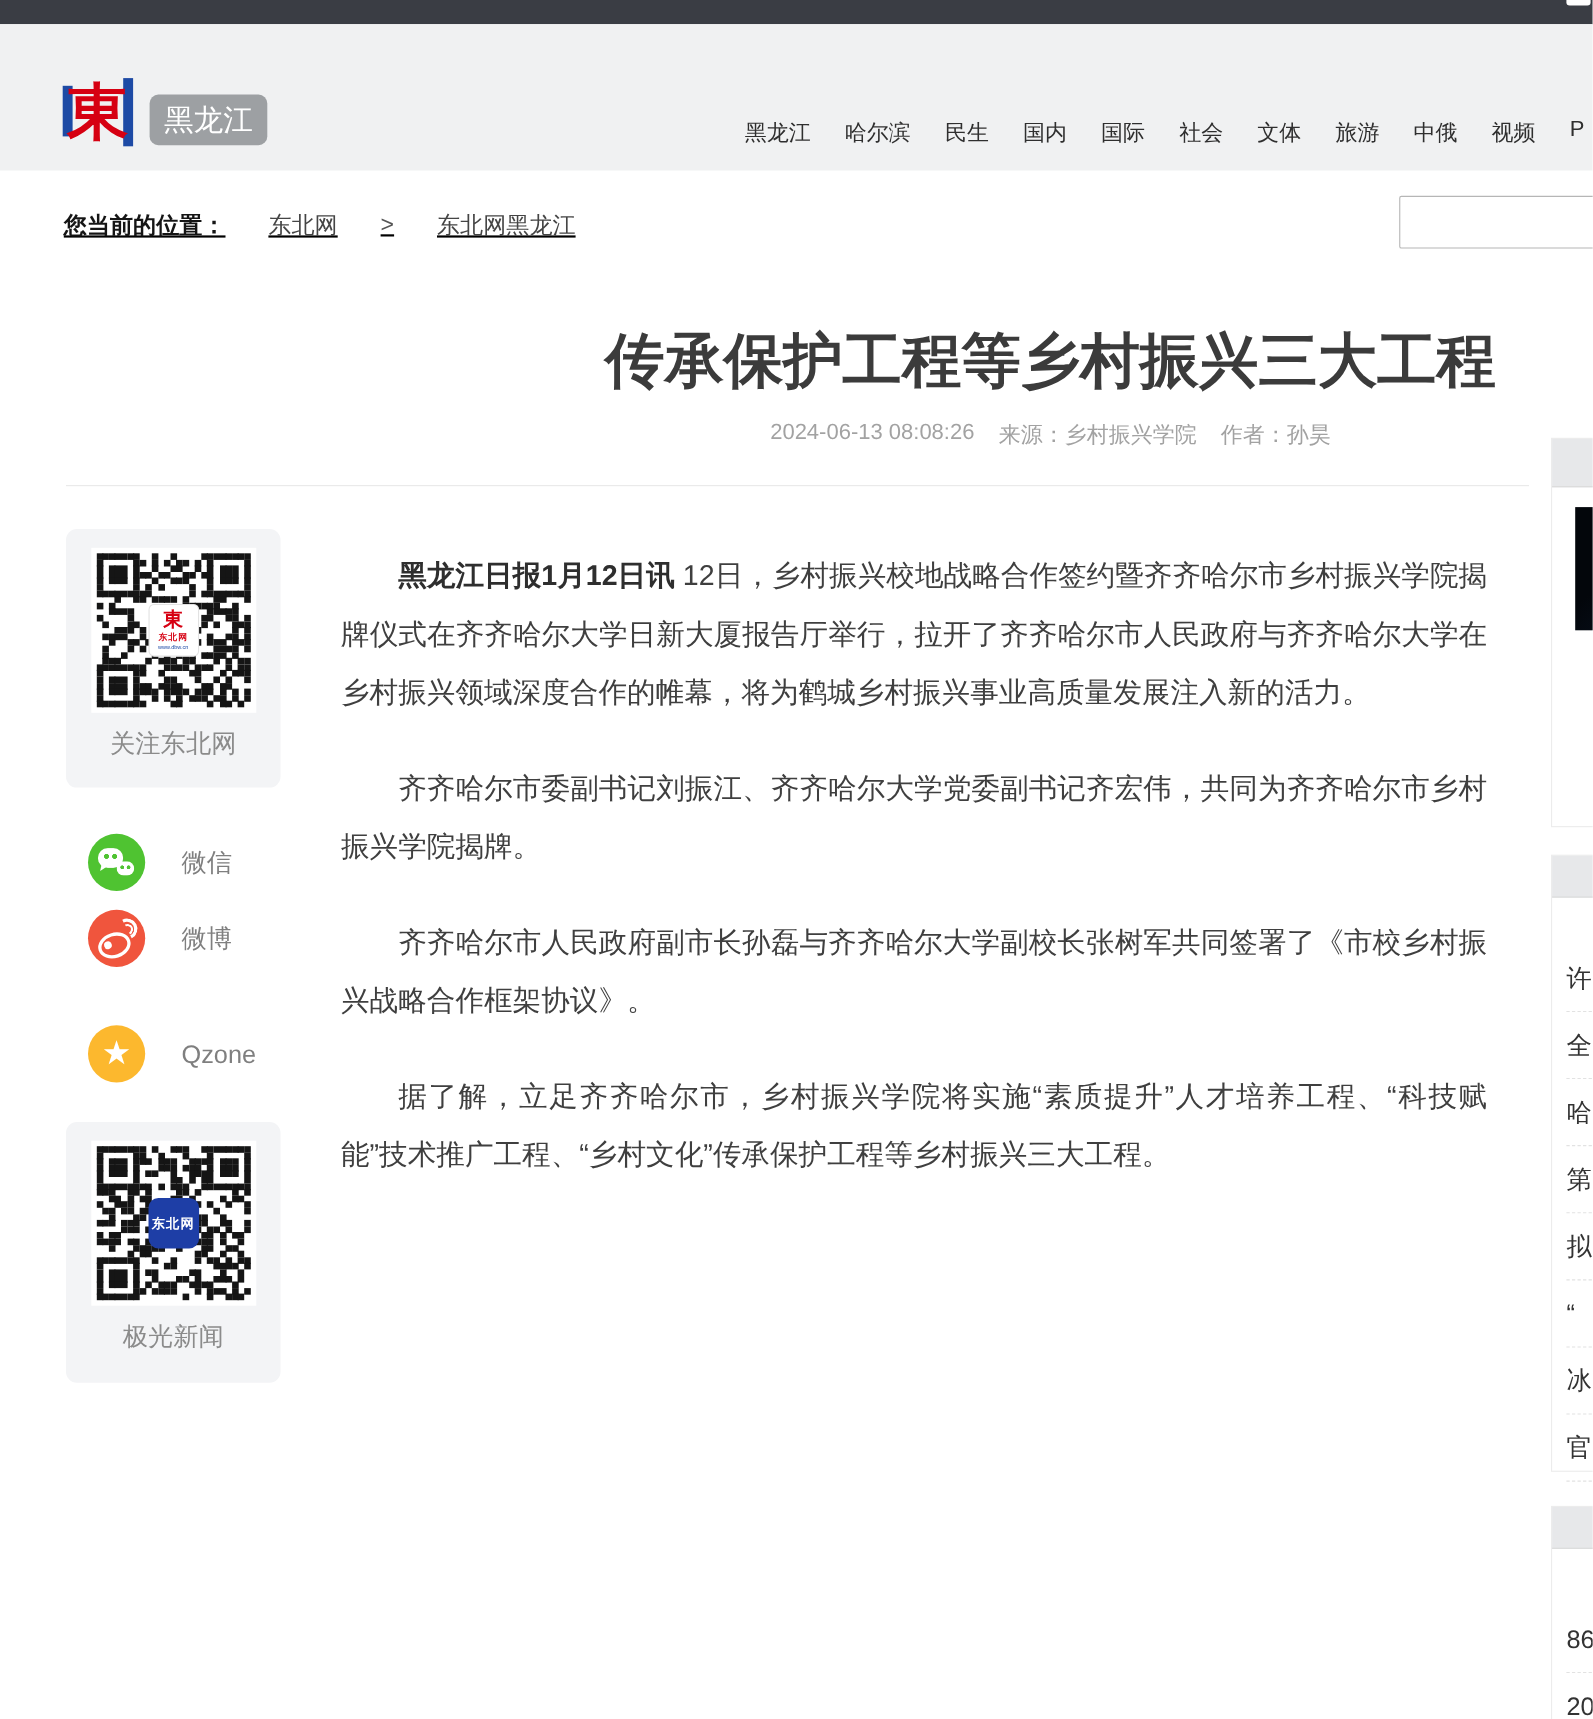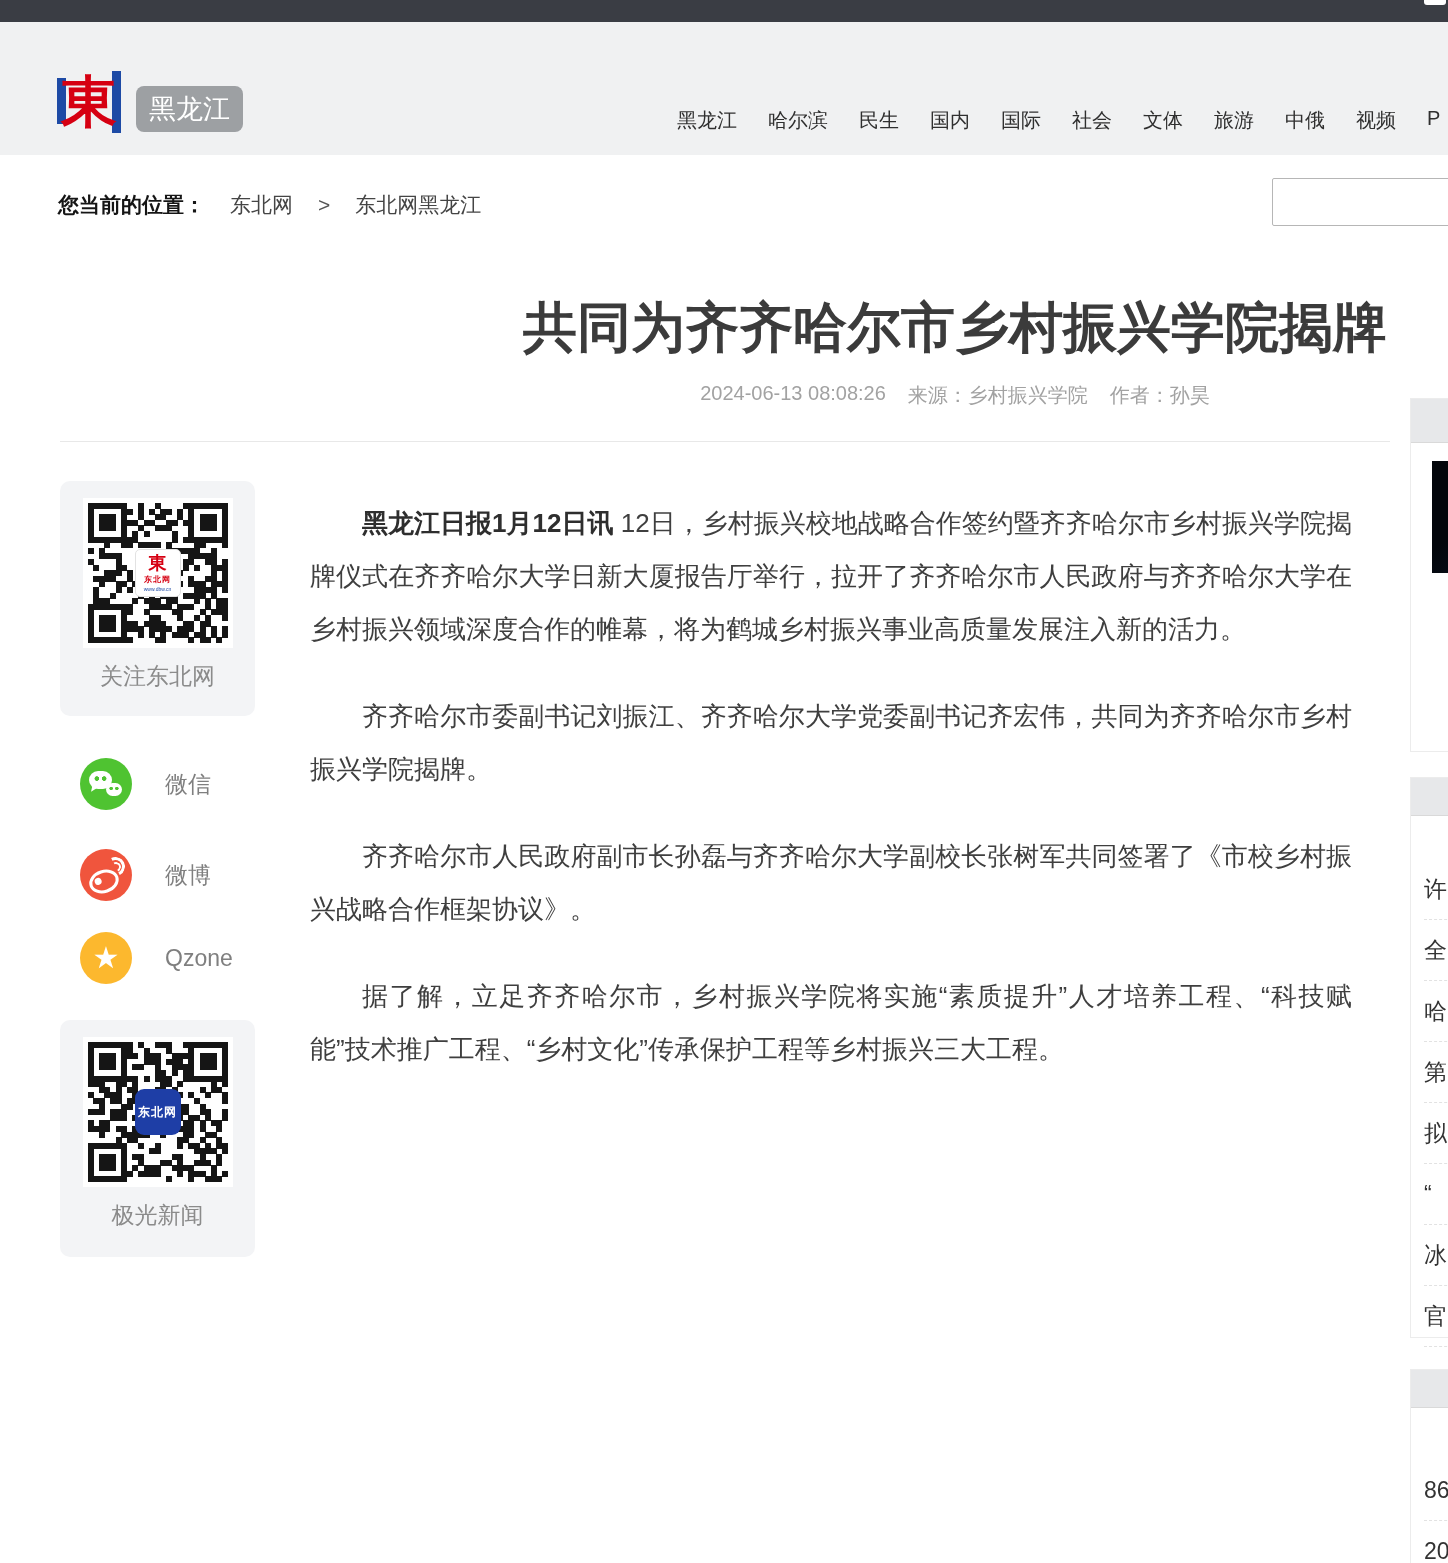--- a/index.html
+++ b/index.html
@@ -20,21 +20,21 @@
         font-size:56px;font-weight:bold;color:var(--c-red);line-height:1;}
   .logo-text{margin-left:8px;padding-top:22px;}
   .logo-main{font-size:36px;font-weight:bold;color:var(--c-blue);letter-spacing:9px;line-height:1;white-space:nowrap;}
   .logo-url{font-size:18px;font-weight:bold;color:var(--c-blue);letter-spacing:2.5px;margin-top:6px;line-height:1;}
   .logo-badge{margin-left:14px;margin-top:24px;background:var(--c-badge);color:#fff;font-size:27px;
         padding:7px 13px;border-radius:8px;line-height:1.2;white-space:nowrap;}
   .main-nav{position:absolute;left:677px;top:85px;display:flex;gap:31px;font-size:20px;color:#2f2f2f;white-space:nowrap;}
   .nav-item{cursor:pointer;}
 
   
-  .breadcrumb{position:absolute;left:58px;top:191px;display:flex;gap:25px;font-size:21px;align-items:center;}
+  .breadcrumb{position:absolute;left:58px;top:191px;display:flex;gap:39px;font-size:21px;align-items:center;text-decoration:underline;}
   .bc-label{color:#151515;font-weight:bold;}
   .bc-link{color:#454545;cursor:pointer;}
   .bc-sep{color:#555;}
   .searchbox{position:absolute;left:1272px;top:178px;width:230px;height:46px;background:#fff;
         border:1px solid #b6b6b6;border-radius:2px;}
 
   
   .title{position:absolute;left:520px;top:292px;width:870px;margin:0;text-align:center;
         font-size:54px;font-weight:bold;color:#3b3b3b;white-space:nowrap;}
   .meta{position:absolute;left:520px;top:382px;width:870px;display:flex;justify-content:center;gap:22px;
@@ -52,21 +52,21 @@
   .qr-logo{position:absolute;left:50%;top:50%;transform:translate(-50%,-50%);
         display:flex;flex-direction:column;align-items:center;justify-content:center;text-align:center;}
   .qr-logo-red{width:44px;height:46px;background:#fff;border:1px solid #e2e2e2;border-radius:5px;}
   .qr-logo-red .mchar{font-size:18px;font-weight:bold;color:var(--c-red);line-height:1;}
   .qr-logo-red .mtext{font-size:8px;font-weight:bold;color:var(--c-red);letter-spacing:1px;margin-top:2px;}
   .qr-logo-red .murl{font-size:5px;color:var(--c-blue);margin-top:1px;}
   .qr-logo-blue{width:46px;height:46px;background:var(--c-qr2);border-radius:9px;
         color:#fff;font-size:12px;font-weight:bold;letter-spacing:1px;}
 
   .share-item{position:absolute;left:80px;display:flex;align-items:center;gap:33px;cursor:pointer;}
-  .share-wechat{top:758px;}.share-weibo{top:849px;}.share-qzone{top:932px;}
+  .share-wechat{top:758px;}.share-weibo{top:827px;}.share-qzone{top:932px;}
   .share-icon{position:relative;width:52px;height:52px;border-radius:50%;flex:0 0 auto;}
   .share-label{font-size:23px;color:#7f7f7f;}
   .ic-wechat{background:var(--c-wechat);}
   .ic-wechat .b1{position:absolute;left:9px;top:13px;width:23px;height:18px;border-radius:9px;
         background:radial-gradient(circle at 34% 42%,var(--c-wechat) 2px,transparent 2.6px),
                    radial-gradient(circle at 66% 42%,var(--c-wechat) 2px,transparent 2.6px),#fff;}
   .ic-wechat .b1::after{content:'';position:absolute;left:3px;bottom:-4px;border:5px solid transparent;
         border-top-color:#fff;border-left-color:#fff;transform:rotate(12deg);}
   .ic-wechat .b2{position:absolute;left:26px;top:25px;width:16px;height:13px;border-radius:7px;
         background:radial-gradient(circle at 32% 42%,var(--c-wechat) 1.5px,transparent 2px),
@@ -139,21 +139,21 @@
   </header>
 
   <div class="breadcrumb">
     <span class="bc-label">您当前的位置：</span>
     <span class="bc-link">东北网</span>
     <span class="bc-sep">&gt;</span>
     <span class="bc-link">东北网黑龙江</span>
   </div>
   <div class="searchbox"></div>
 
-  <h1 class="title">共同为齐齐哈尔市乡村振兴学院揭牌</h1>
+  <h1 class="title">传承保护工程等乡村振兴三大工程</h1>
   <div class="meta">
     <span>2024-06-13 08:08:26</span>
     <span><span>来源：</span><span>乡村振兴学院</span></span>
     <span><span>作者：</span><span>孙昊</span></span>
   </div>
   <div class="divider"></div>
 
   <div class="qr-card qr-card-1">
     <div class="qr">
       <div class="grid" id="qr1">

